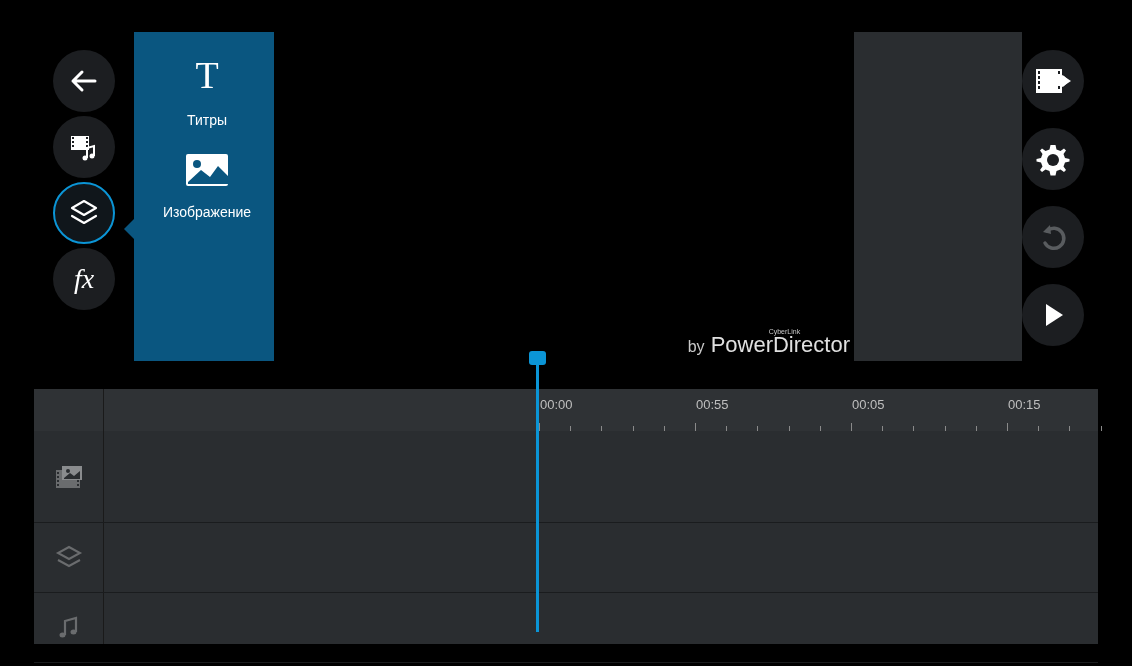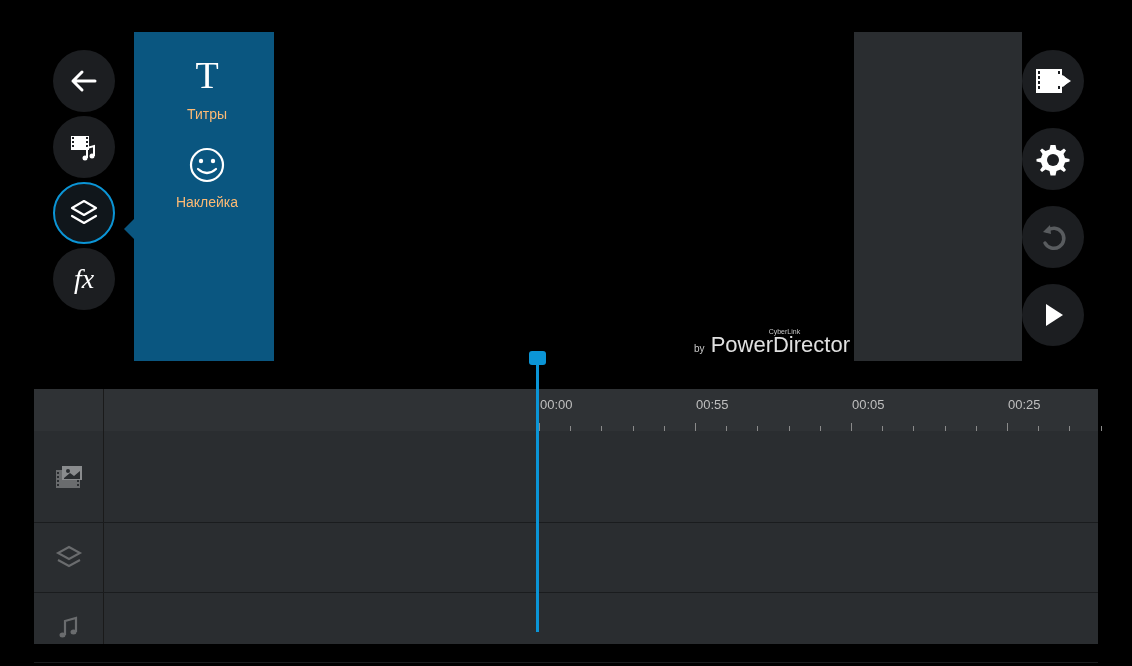--- a/index.html
+++ b/index.html
@@ -104,34 +104,34 @@
     .submenu-item {
       display: flex;
       flex-direction: column;
       align-items: center;
       margin-bottom: 24px;
       cursor: pointer;
       color: #fff;
     }
     .submenu-label {
       font-size: 14px;
-      margin-top: 10px;
-      color: #fdba74;
+      margin-top: 16px;
+      color: #ffffff;
     }
     .watermark {
       position: absolute;
       bottom: 3px;
       right: 14px;
       color: #e0e0e0;
       display: flex;
       align-items: baseline;
       gap: 6px;
     }
     .watermark-by {
-      font-size: 10px;
+      font-size: 16px;
       color: #c8c8c8;
     }
     .watermark-brand {
       font-size: 22px;
       font-weight: 400;
       position: relative;
     }
     .watermark-cyberlink {
       font-size: 7px;
       position: absolute;
@@ -286,27 +286,26 @@
 
     <div class="submenu">
       <div class="submenu-pointer"></div>
       <div class="submenu-item">
         <svg width="42" height="42" viewBox="0 0 42 42">
           <text x="21" y="34" text-anchor="middle" font-family="Georgia, serif" font-size="38" fill="#fff">T</text>
         </svg>
         <span class="submenu-label">Титры</span>
       </div>
       <div class="submenu-item">
-        <svg width="38" height="38" viewBox="0 0 38 38">
-          <circle cx="19" cy="19" r="16" stroke="#fff" stroke-width="2.2" fill="none"></circle>
-          <circle cx="13" cy="15" r="2.2" fill="#fff"></circle>
-          <circle cx="25" cy="15" r="2.2" fill="#fff"></circle>
-          <path d="M10 23 Q19 31 28 23" stroke="#fff" stroke-width="2.2" fill="none" stroke-linecap="round"></path>
-        </svg>
-        <span class="submenu-label">Наклейка</span>
+        <svg width="46" height="36" viewBox="0 0 46 36">
+          <rect x="2" y="2" width="42" height="32" rx="2" fill="#fff"></rect>
+          <circle cx="13" cy="12" r="4" fill="#0a5680"></circle>
+          <path d="M4 30 L17 18 L26 25 L34 14 L44 24 V32 H4 Z" fill="#0a5680"></path>
+        </svg>
+        <span class="submenu-label">Изображение</span>
       </div>
     </div>
 
     <div class="preview-panel">
       <div class="watermark">
         <span class="watermark-by">by</span>
         <span class="watermark-brand">
           <span class="watermark-cyberlink">CyberLink</span>
           <span>PowerDirector</span>
         </span>
@@ -349,21 +348,21 @@
     </div>
 
   </div>
 
   <div class="timeline-area">
     <div class="ruler">
       <div class="ruler-left-spacer"></div>
       <span class="time-label" style="left:506px">00:00</span>
       <span class="time-label" style="left:662px">00:55</span>
       <span class="time-label" style="left:818px">00:05</span>
-      <span class="time-label" style="left:974px">00:25</span>
+      <span class="time-label" style="left:974px">00:15</span>
     <div class="tick" style="left: 505px;"></div>
         <div class="tick small" style="left: 536.2px;"></div>
         <div class="tick small" style="left: 567.4px;"></div>
         <div class="tick small" style="left: 598.6px;"></div>
         <div class="tick small" style="left: 629.8px;"></div>
         <div class="tick small" style="left: 661px;"></div>
         <div class="tick" style="left: 661px;"></div>
         <div class="tick small" style="left: 692.2px;"></div>
         <div class="tick small" style="left: 723.4px;"></div>
         <div class="tick small" style="left: 754.6px;"></div>

